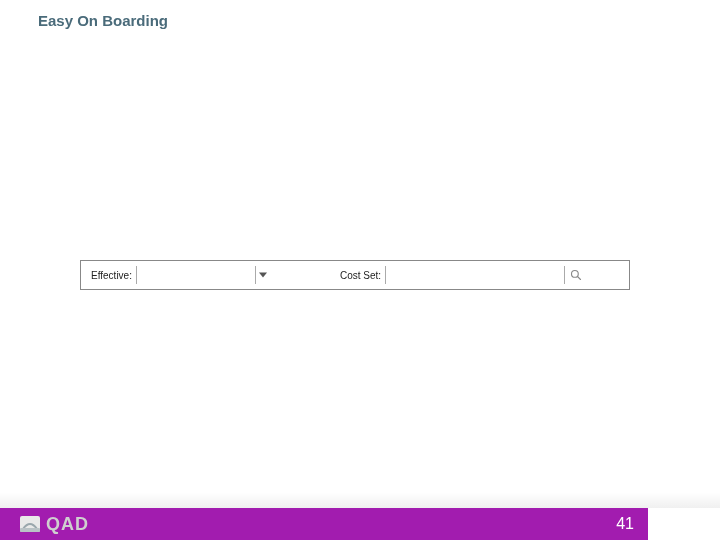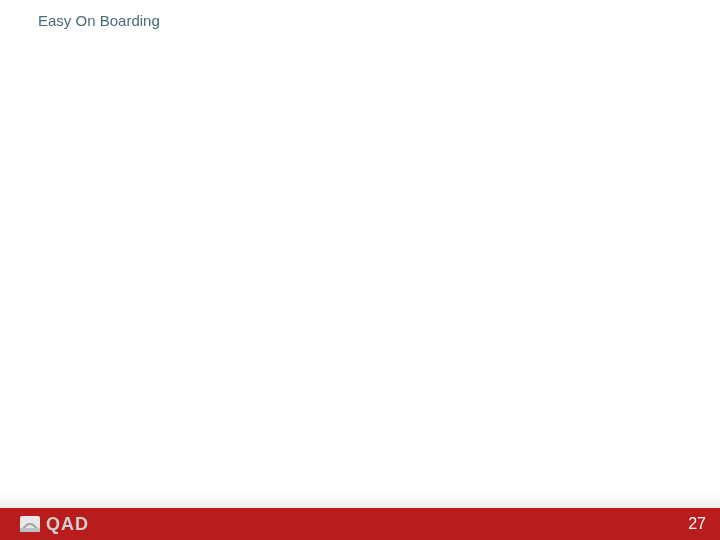--- a/index.html
+++ b/index.html
@@ -8,21 +8,21 @@
     position: relative;
     width: 720px;
     height: 540px;
     background: #ffffff;
   }
   .header-sub {
     position: absolute;
     top: 12px;
     left: 38px;
     font-size: 15px;
-    font-weight: normal;
+    font-weight: bold;
     color: #4a6b7a;
   }
   .title {
     position: absolute;
     top: 42px;
     left: 38px;
     font-size: 30px;
     font-weight: bold;
     color: #595959;
   }
@@ -91,23 +91,23 @@
     left: 0;
     bottom: 32px;
     width: 720px;
     height: 16px;
     background: linear-gradient(to bottom, rgba(0,0,0,0) 0%, rgba(0,0,0,0.06) 100%);
   }
   .footer-bar {
     position: absolute;
     left: 0;
     bottom: 0;
-    width: 720px;
+    width: 648px;
     height: 32px;
-    background: #b91c1c;
+    background: #a21caf;
     display: flex;
     align-items: center;
     justify-content: space-between;
     padding: 0 14px 0 20px;
   }
   .logo-wrap {
     display: flex;
     align-items: center;
     gap: 6px;
   }
@@ -128,31 +128,55 @@
     font-size: 16px;
   }
 </style>
 </head>
 <body>
 
 <div class="slide">
 
   <div class="header-sub">Easy On Boarding</div>
 
+  <div class="form-panel">
+    <div class="field-group">
+      <span class="lbl">Effective:</span>
+      <input id="effective-input" class="inp" type="text" value="" style="">
+      <div class="dd-btn">
+        <svg viewBox="0 0 10 6">
+          <polygon points="0,0 10,0 5,6" fill="#555"></polygon>
+        </svg>
+      </div>
+    </div>
+
+    <div class="spacer-mid"></div>
+
+    <div class="field-group">
+      <span class="lbl">Cost Set:</span>
+      <input id="costset-input" class="inp" type="text" value="" style="">
+      <div class="search-btn">
+        <svg viewBox="0 0 16 16">
+          <circle cx="6.5" cy="6.5" r="4.5" fill="none" stroke="#888" stroke-width="1.5"></circle>
+          <line x1="10" y1="10" x2="14" y2="14" stroke="#888" stroke-width="1.5" stroke-linecap="round"></line>
+        </svg>
+      </div>
+    </div>
+  </div>
 
   <div class="footer">
     <div class="footer-grad"></div>
     <div class="footer-bar">
       <div class="logo-wrap">
         <div class="logo-mark">
           <svg viewBox="0 0 20 16">
             <rect x="0" y="0" width="20" height="16" rx="2" fill="#e9e9e9"></rect>
             <path d="M3 13 Q10 3 17 13" fill="none" stroke="#9aa7ad" stroke-width="2"></path>
             <rect x="0" y="12" width="20" height="4" rx="1" fill="#b9c2c6"></rect>
           </svg>
         </div>
         <span class="logo-text">QAD</span>
       </div>
-      <span class="page-num">27</span>
+      <span class="page-num">41</span>
     </div>
   </div>
 
 </div>
 
 </body></html>

